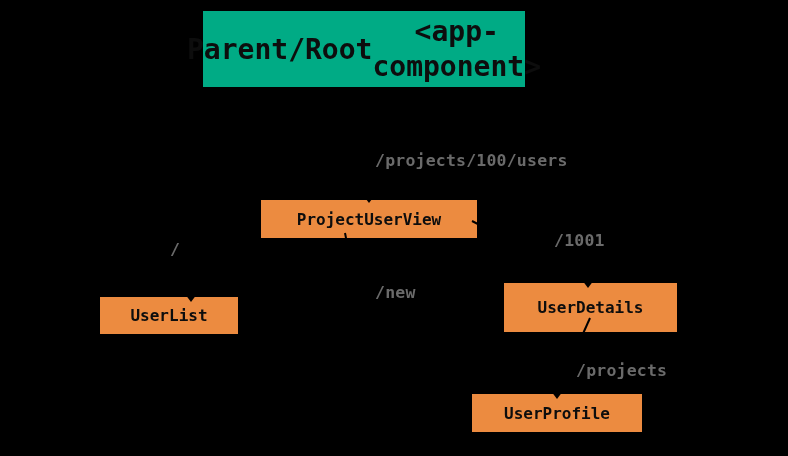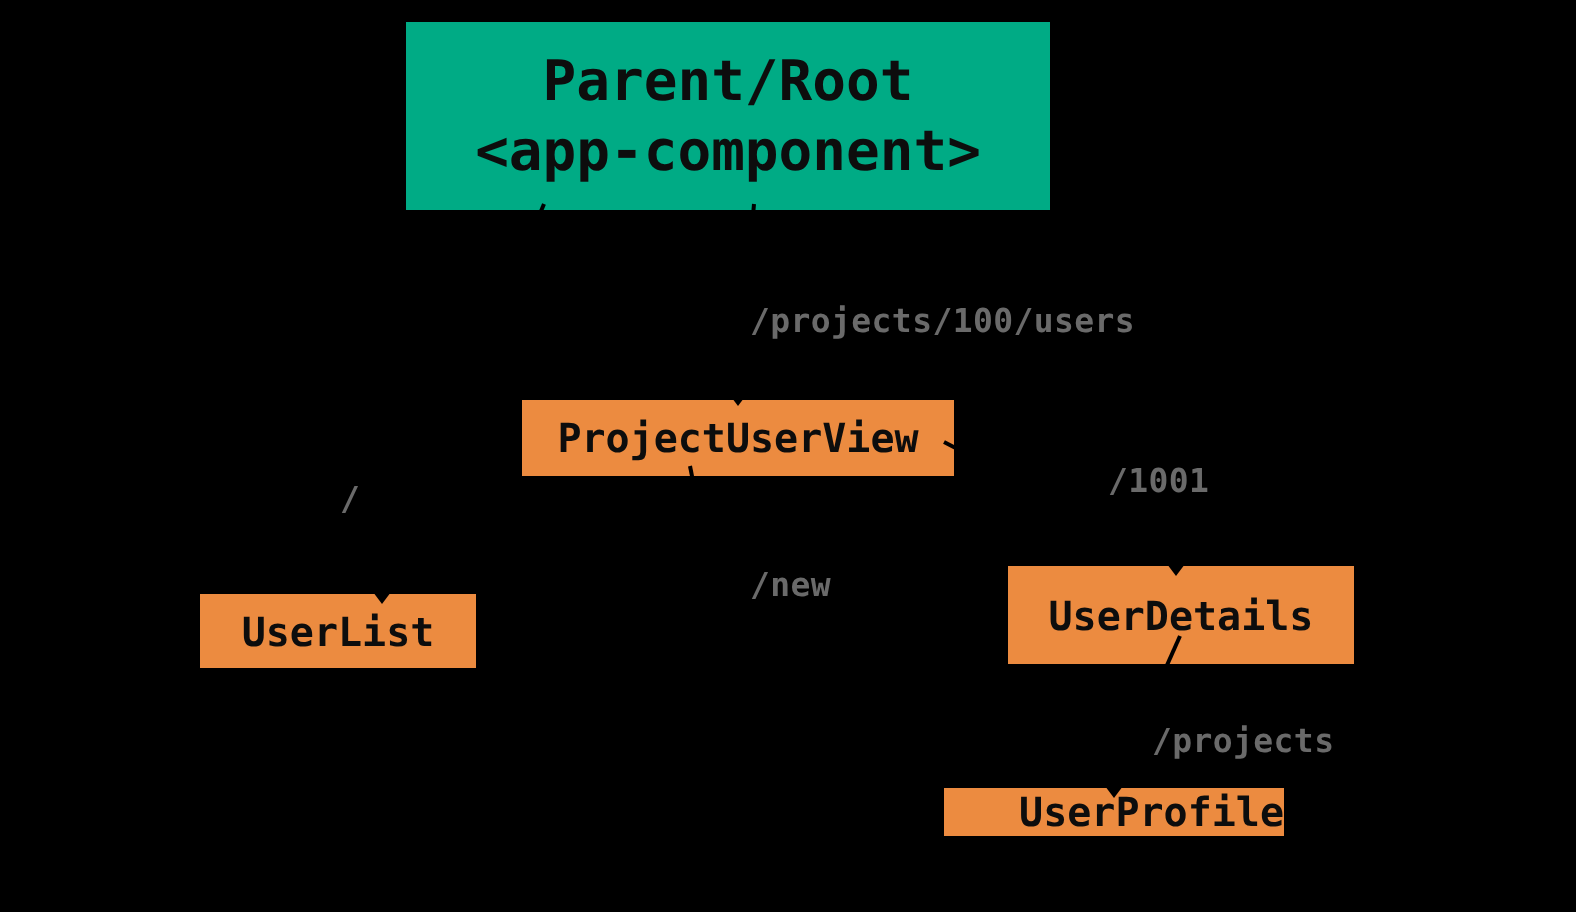--- a/index.html
+++ b/index.html
@@ -1,34 +1,34 @@
 <!DOCTYPE html>
 <html><head>
 <meta charset="utf-8">
 <style>
   html,body{margin:0;padding:0;background:#000;}
   .stage{
     position:relative;width:788px;height:456px;background:#000000;
     font-family:"DejaVu Sans Mono","Liberation Mono",monospace;overflow:hidden;
   }
   .root-node{
-    position:absolute;left:203px;top:11px;width:322px;height:94px;
+    position:absolute;left:203px;top:11px;width:322px;height:76px;
     background:#00AB85;color:#0d0d0d;font-weight:700;font-size:28px;
-    display:flex;flex-direction:column;align-items:center;justify-content:center;
+    display:flex;flex-direction:row;align-items:center;justify-content:center;
     line-height:35px;text-align:center;
   }
   .node{
-    position:absolute;background:#EC8B40;color:#0d0d0d;font-weight:700;font-size:20px;
+    position:absolute;background:#EC8B40;color:#0d0d0d;font-weight:700;font-size:16px;
     display:flex;align-items:center;justify-content:center;white-space:nowrap;
   }
   .n-puv{left:261px;top:200px;width:216px;height:38px;}
   .n-userlist{left:84px;top:297px;width:138px;height:37px;margin-left:16px;}
   .n-newuser{left:306px;top:326px;width:122px;height:37px;}
   .n-userdetails{left:504px;top:283px;width:173px;height:49px;}
-  .n-userprofile{left:472px;top:394px;width:170px;height:24px;justify-content:flex-end;}
+  .n-userprofile{left:472px;top:394px;width:170px;height:38px;}
   .route{
     position:absolute;color:#6A6A6A;font-weight:700;font-size:16.5px;
     letter-spacing:.2px;white-space:nowrap;line-height:20px;
   }
   .r-projects{left:375px;top:151px;}
   .r-slash{left:170px;top:240px;}
   .r-new{left:375px;top:283px;}
   .r-1001{left:554px;top:231px;}
   .r-profile{left:576px;top:361px;}
   svg.overlay{position:absolute;left:0;top:0;width:788px;height:456px;pointer-events:none;}

